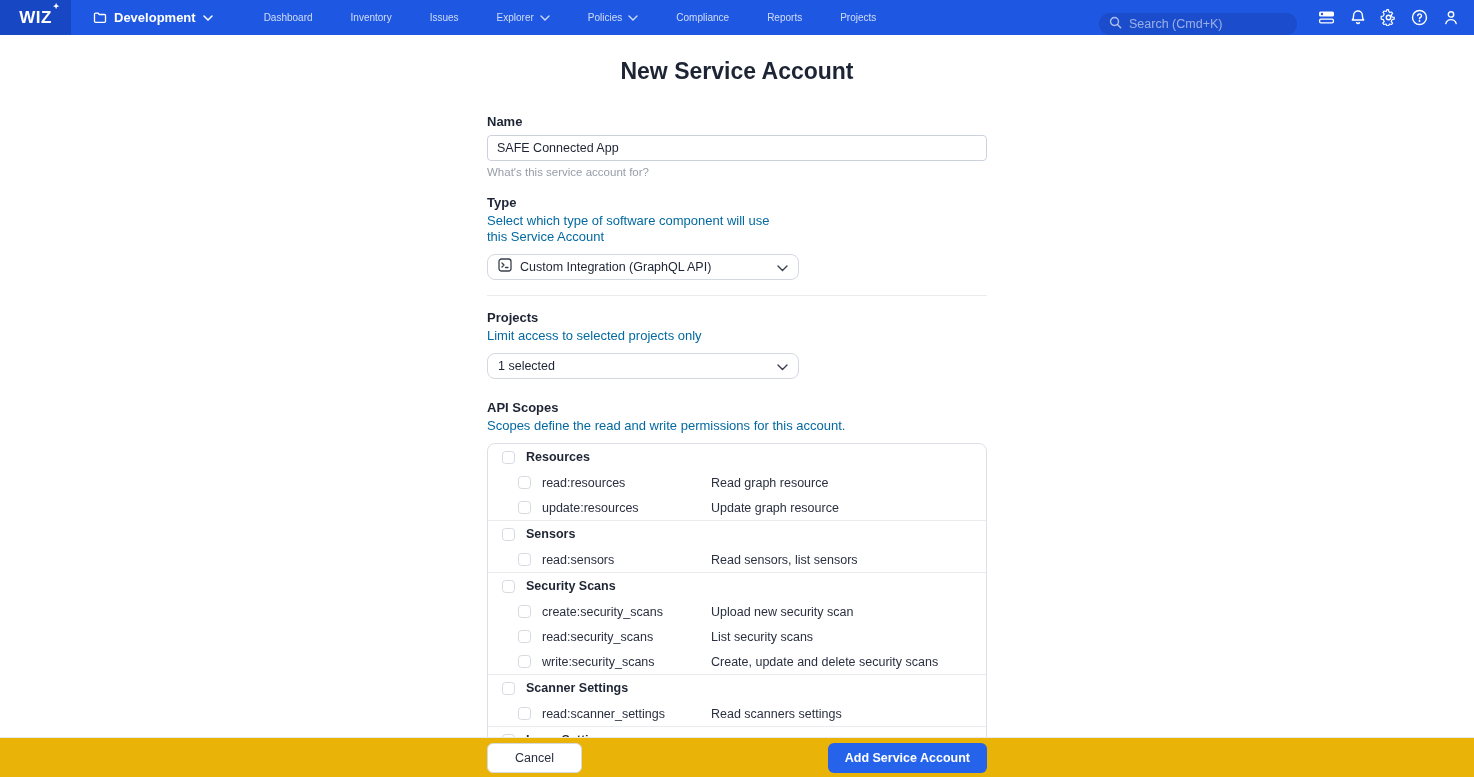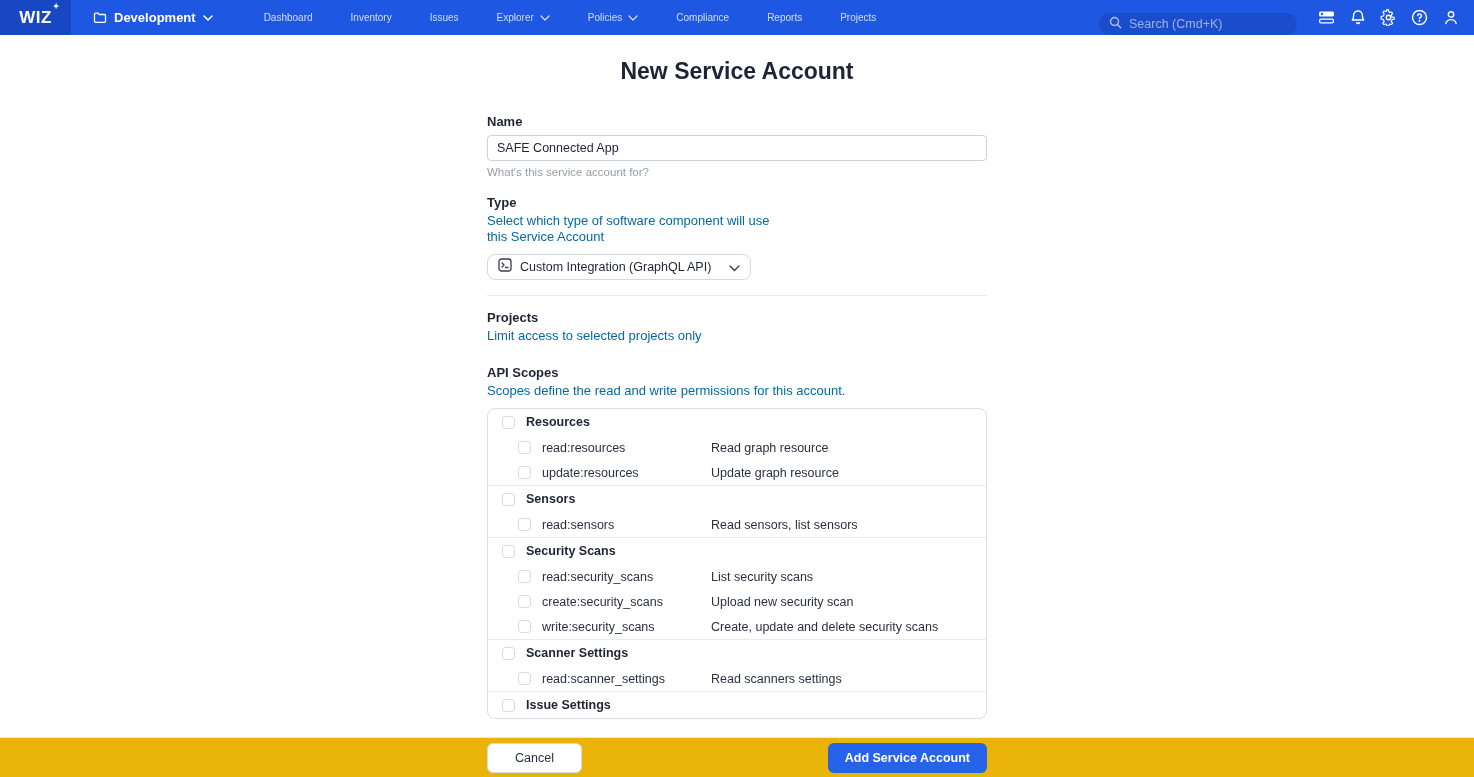--- a/index.html
+++ b/index.html
@@ -30,21 +30,21 @@
   .section-label { font-size:13px; font-weight:700; color:#1d2433; }
   .section-desc { font-size:13px; color:#0369a1; line-height:16px; margin-top:3px; }
   .helper { font-size:11.5px; color:#979da8; margin-top:5px; }
 
   .name-section { margin-top:29px; }
   .text-input { margin-top:6px; width:500px; height:26px; border:1px solid #ccd2dc; border-radius:4px;
     padding:0 9px; font-size:12.5px; color:#1d2433; outline:none; font-family:inherit; display:block; }
 
   .type-section { margin-top:17px; }
   .type-section .section-desc { width:300px; }
-  .dropdown { margin-top:9px; width:264px; height:26px; border:1px solid #d4d8e0; border-radius:8px;
+  .dropdown { margin-top:9px; width:312px; height:26px; border:1px solid #d4d8e0; border-radius:8px;
     display:flex; align-items:center; padding:0 10px; gap:8px; cursor:pointer; background:#fff; }
   .dropdown .dd-label { font-size:12.5px; color:#1d2433; flex:1; }
   .dropdown .chev { margin-left:auto; }
 
   .divider { border:none; border-top:1px solid #e9ebef; margin-top:15px; width:500px; }
 
   .projects-section { margin-top:14px; }
   .scopes-section { margin-top:21px; }
 
   .scope-box { margin-top:9px; border:1px solid #dcdfe6; border-radius:8px; overflow:hidden; }
@@ -195,20 +195,28 @@
             </svg>
         </span>
       </div>
     </div>
 
     <hr class="divider">
 
     <div class="projects-section">
       <div class="section-label">Projects</div>
       <div class="section-desc">Limit access to selected projects only</div>
+      <div class="dropdown">
+        <span class="dd-label">1 selected</span>
+        <span class="chev">
+          <svg width="11" height="7" viewBox="0 0 11 7" fill="none">
+              <path d="M1 1l4.5 4.5L10 1" stroke="#3a404d" stroke-width="1.4" stroke-linecap="round"></path>
+            </svg>
+        </span>
+      </div>
     </div>
 
     <div class="scopes-section">
       <div class="section-label">API Scopes</div>
       <div class="section-desc">Scopes define the read and write permissions for this account.</div>
       <div class="scope-box" id="scope-box">
           <div class="scope-group">
             <div class="group-header">
               <span class="cb"></span>
               <span class="group-title">Resources</span>
@@ -235,27 +243,27 @@
               <span class="scope-desc">Read sensors, list sensors</span>
             </div>
           </div>
           <div class="scope-group">
             <div class="group-header">
               <span class="cb"></span>
               <span class="group-title">Security Scans</span>
             </div>
             <div class="scope-row">
               <span class="cb"></span>
+              <span class="scope-name">create:security_scans</span>
+              <span class="scope-desc">Upload new security scan</span>
+            </div>
+            <div class="scope-row">
+              <span class="cb"></span>
               <span class="scope-name">read:security_scans</span>
               <span class="scope-desc">List security scans</span>
-            </div>
-            <div class="scope-row">
-              <span class="cb"></span>
-              <span class="scope-name">create:security_scans</span>
-              <span class="scope-desc">Upload new security scan</span>
             </div>
             <div class="scope-row">
               <span class="cb"></span>
               <span class="scope-name">write:security_scans</span>
               <span class="scope-desc">Create, update and delete security scans</span>
             </div>
           </div>
           <div class="scope-group">
             <div class="group-header">
               <span class="cb"></span>

